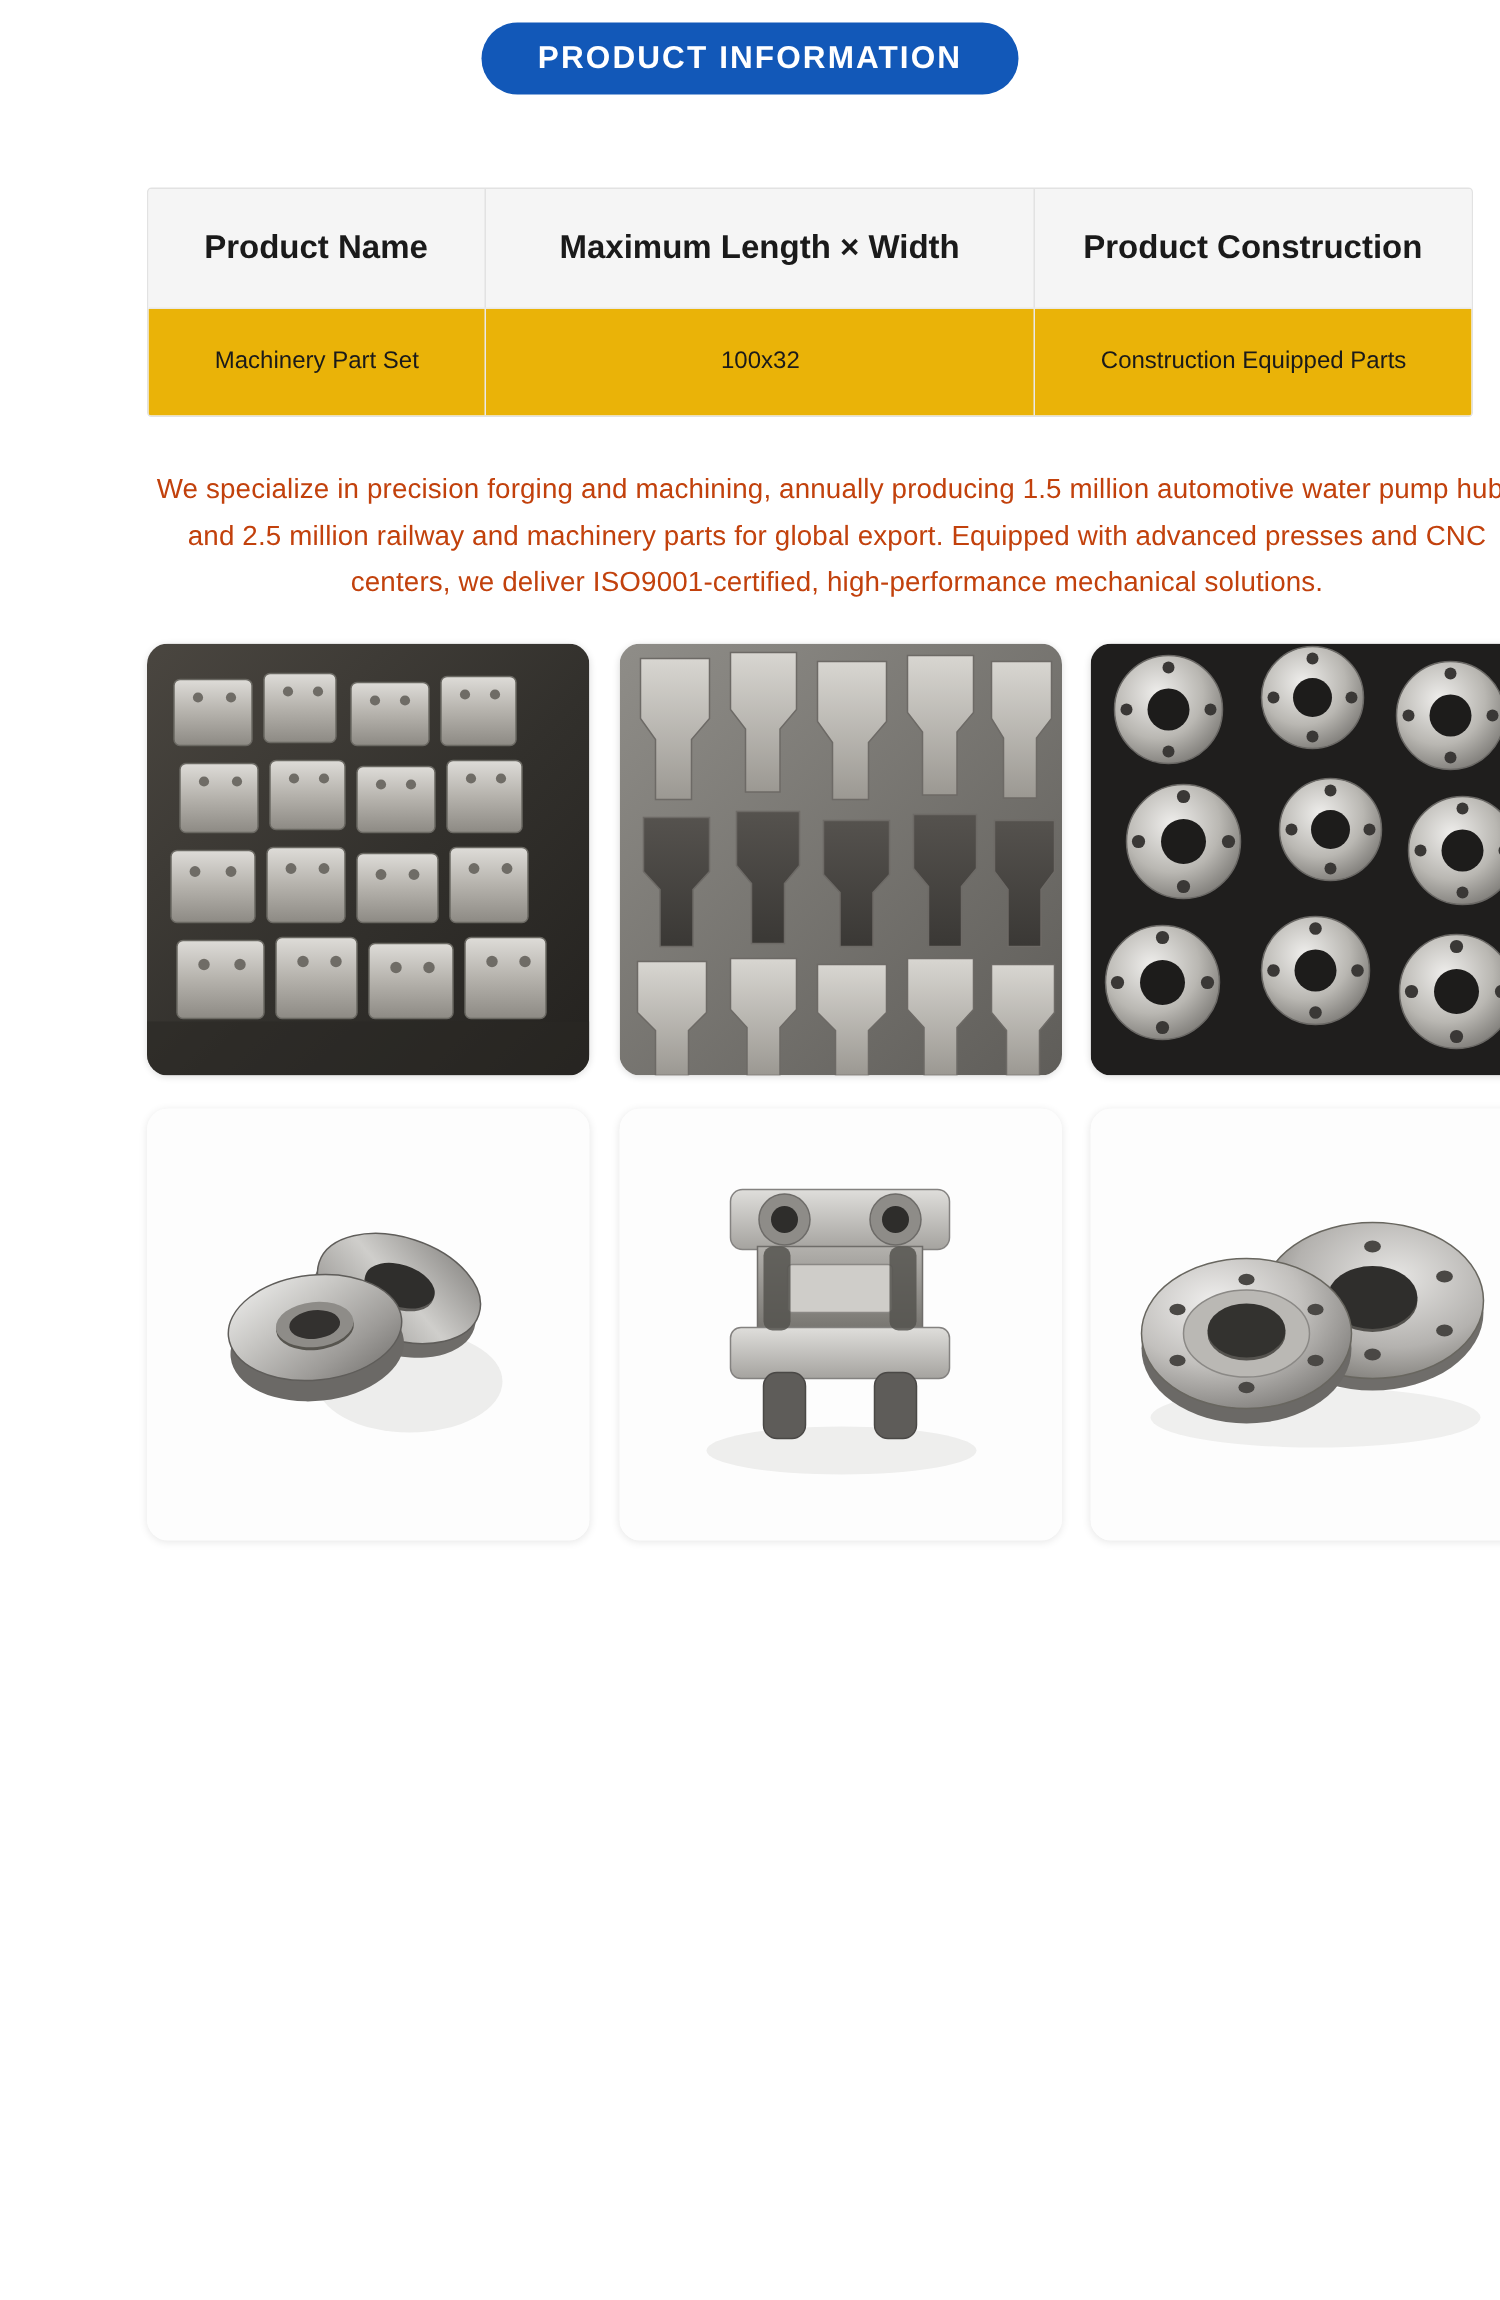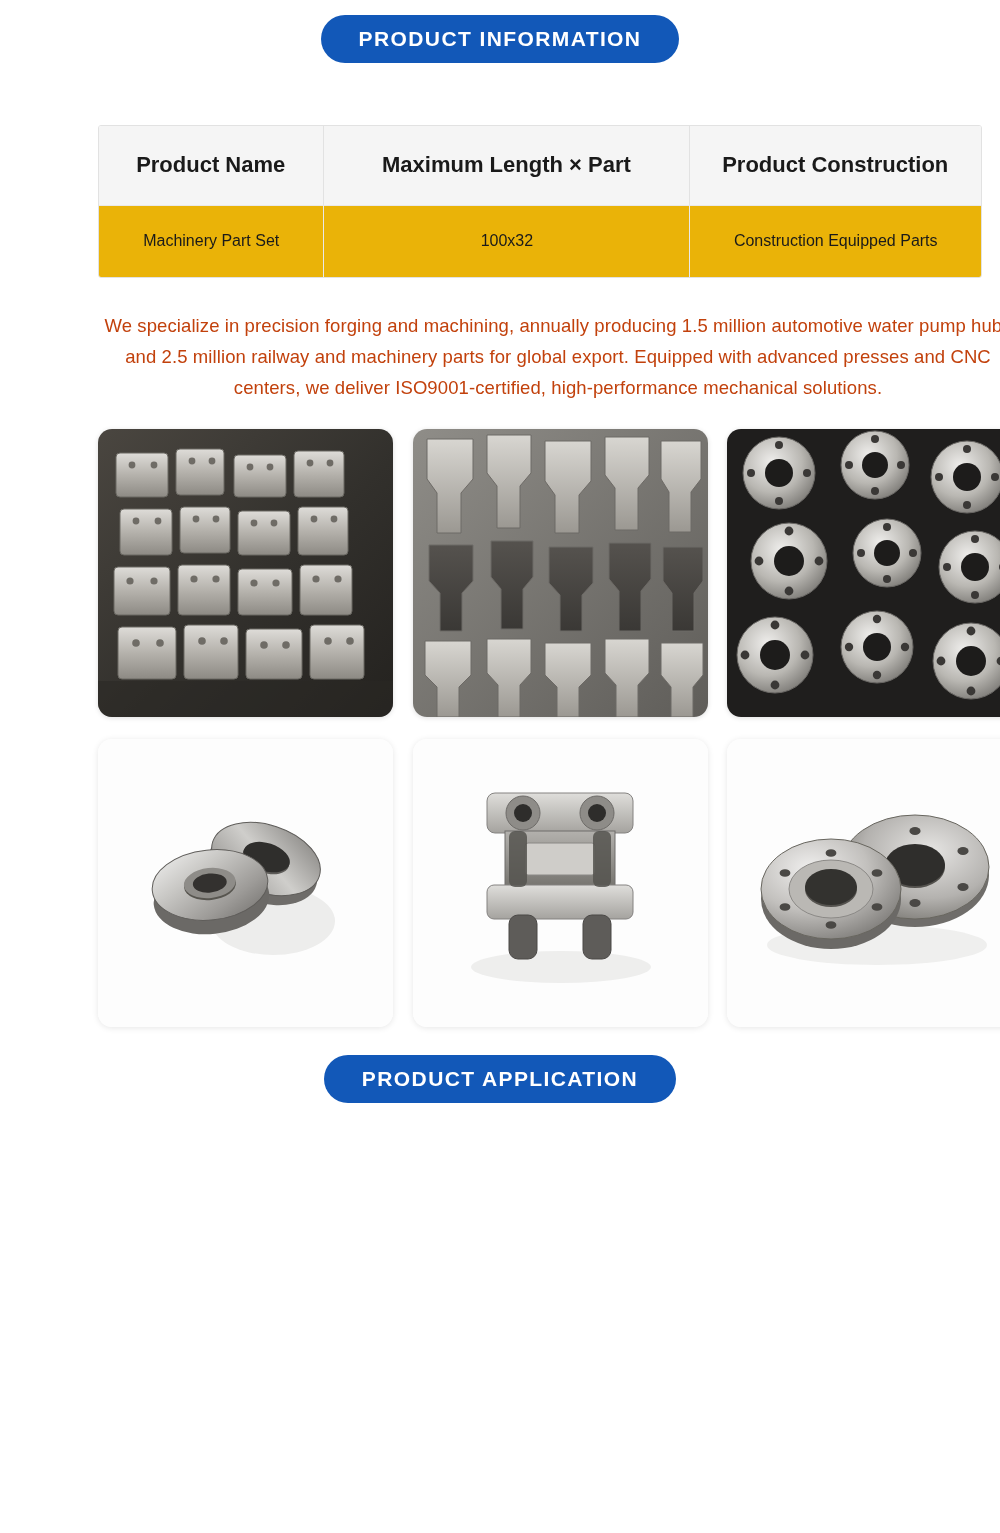--- a/index.html
+++ b/index.html
@@ -138,21 +138,21 @@
   <div class="table-wrap">
     <table class="spec">
       <colgroup>
           <col class="c1">
           <col class="c2">
           <col class="c3">
         </colgroup>
       <thead>
         <tr>
           <th>Product Name</th>
-          <th>Maximum Length × Part</th>
+          <th>Maximum Length × Width</th>
           <th>Product Construction</th>
         </tr>
       </thead>
       <tbody>
         <tr>
           <td>Machinery Part Set</td>
           <td>100x32</td>
           <td>Construction Equipped Parts</td>
         </tr>
       </tbody>
@@ -482,18 +482,15 @@
             <ellipse cx="46" cy="18" rx="5.4" ry="3.8"></ellipse>
             <ellipse cx="0" cy="36" rx="5.4" ry="3.8"></ellipse>
             <ellipse cx="-46" cy="18" rx="5.4" ry="3.8"></ellipse>
             <ellipse cx="-46" cy="-16" rx="5.4" ry="3.8"></ellipse>
           </g>
         </g>
       </svg>
     </div>
   </div>
 
-  <div class="pill-wrap">
-    <div class="pill" id="pill-product-application">PRODUCT APPLICATION</div>
-  </div>
 
 
 </div>
 
 </body></html>

